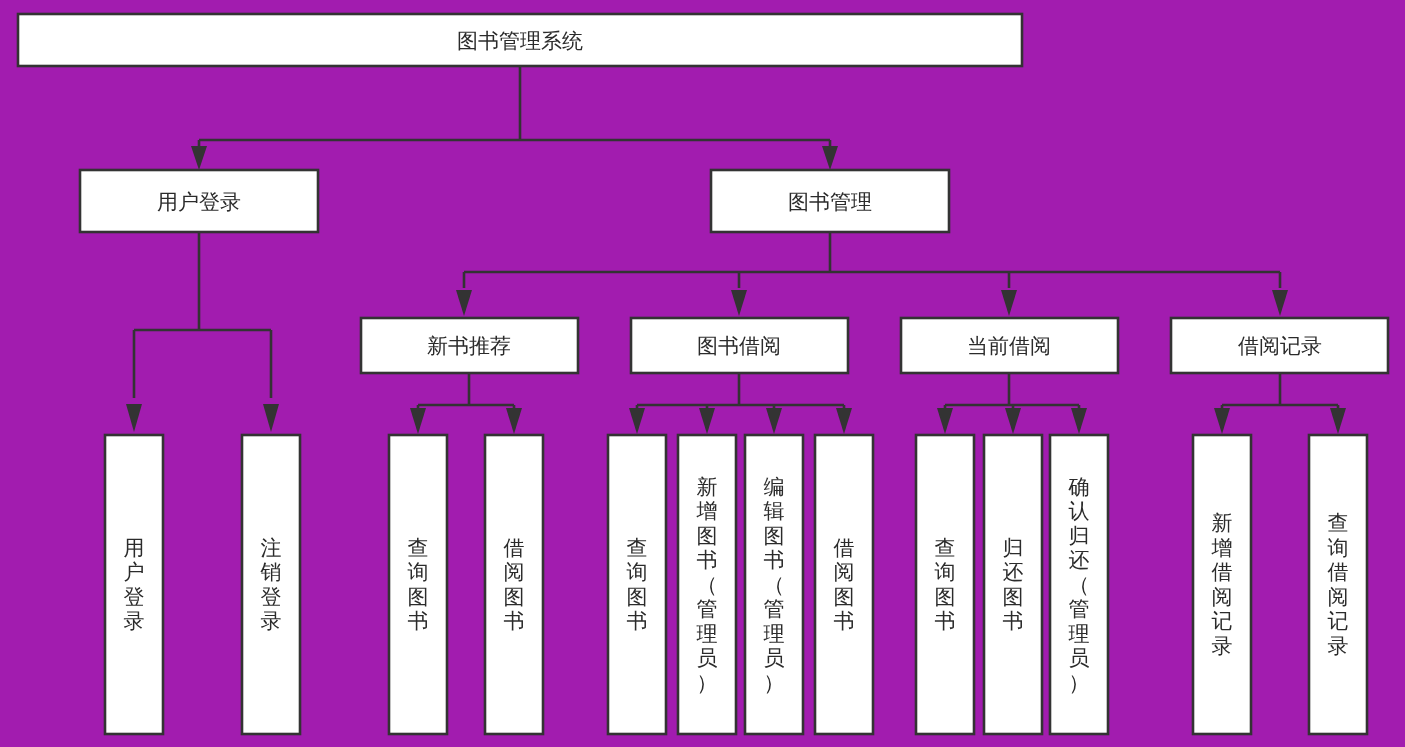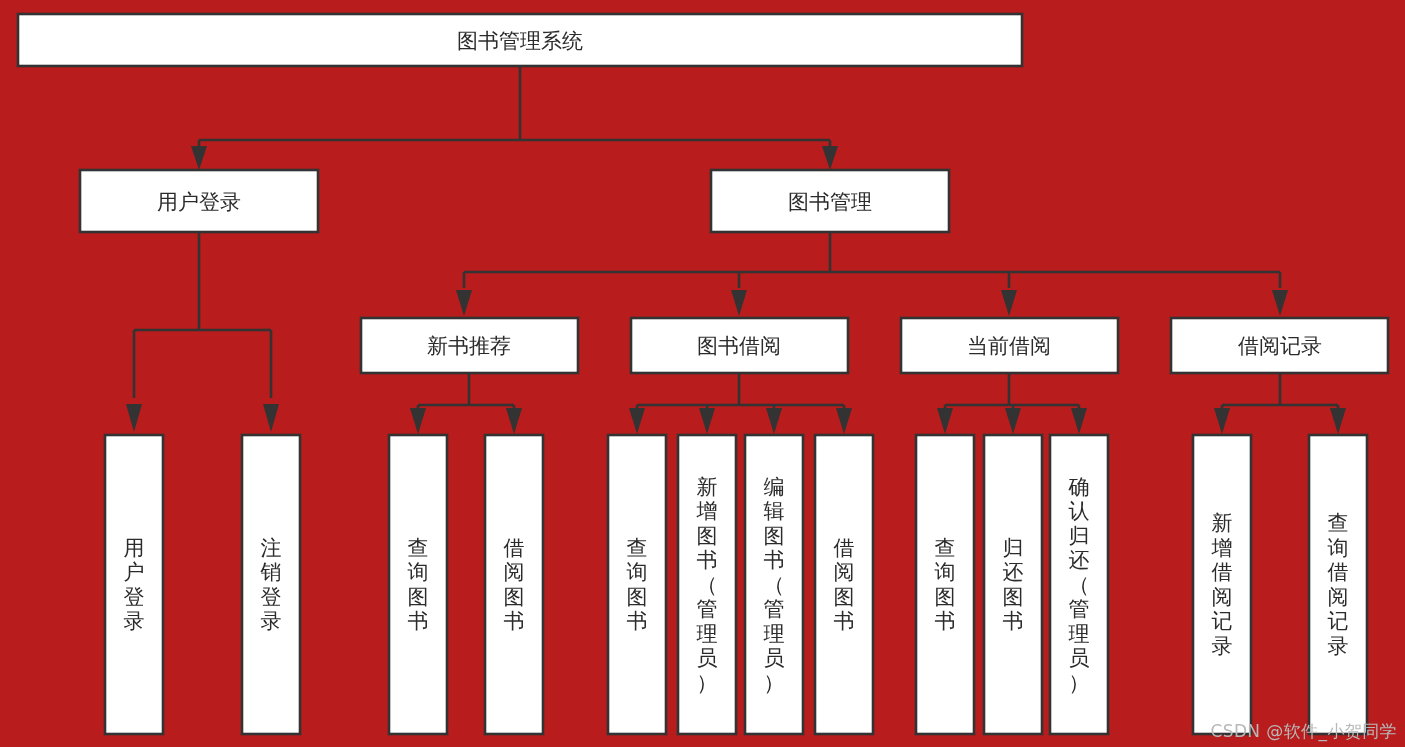--- a/index.html
+++ b/index.html
@@ -8,21 +8,21 @@
     padding: 0;
     background: #ffffff;
   }
   body {
     font-family: "DejaVu Sans", "Liberation Sans", sans-serif;
   }
   #diagram-root {
     position: relative;
     width: 1405px;
     height: 747px;
-    background: #b91c1c;
+    background: #a21caf;
     overflow: hidden;
   }
   svg#tree-svg {
     position: absolute;
     top: 0;
     left: 0;
     width: 1405px;
     height: 747px;
   }
   .node-box {
@@ -233,14 +233,13 @@
         <text class="node-label-vertical" x="1222" y="523.25"><tspan x="1222" dy="0">新</tspan><tspan x="1222" dy="24.5">增</tspan><tspan x="1222" dy="24.5">借</tspan><tspan x="1222" dy="24.5">阅</tspan><tspan x="1222" dy="24.5">记</tspan><tspan x="1222" dy="24.5">录</tspan></text>
       </g>
 
       <g>
         <rect class="node-box" x="1309" y="435" width="58" height="299"></rect>
         <text class="node-label-vertical" x="1338" y="523.25"><tspan x="1338" dy="0">查</tspan><tspan x="1338" dy="24.5">询</tspan><tspan x="1338" dy="24.5">借</tspan><tspan x="1338" dy="24.5">阅</tspan><tspan x="1338" dy="24.5">记</tspan><tspan x="1338" dy="24.5">录</tspan></text>
       </g>
     </g>
   </svg>
 
-  <div class="watermark">CSDN @软件_小贺同学</div>
 </div>
 
 </body></html>

